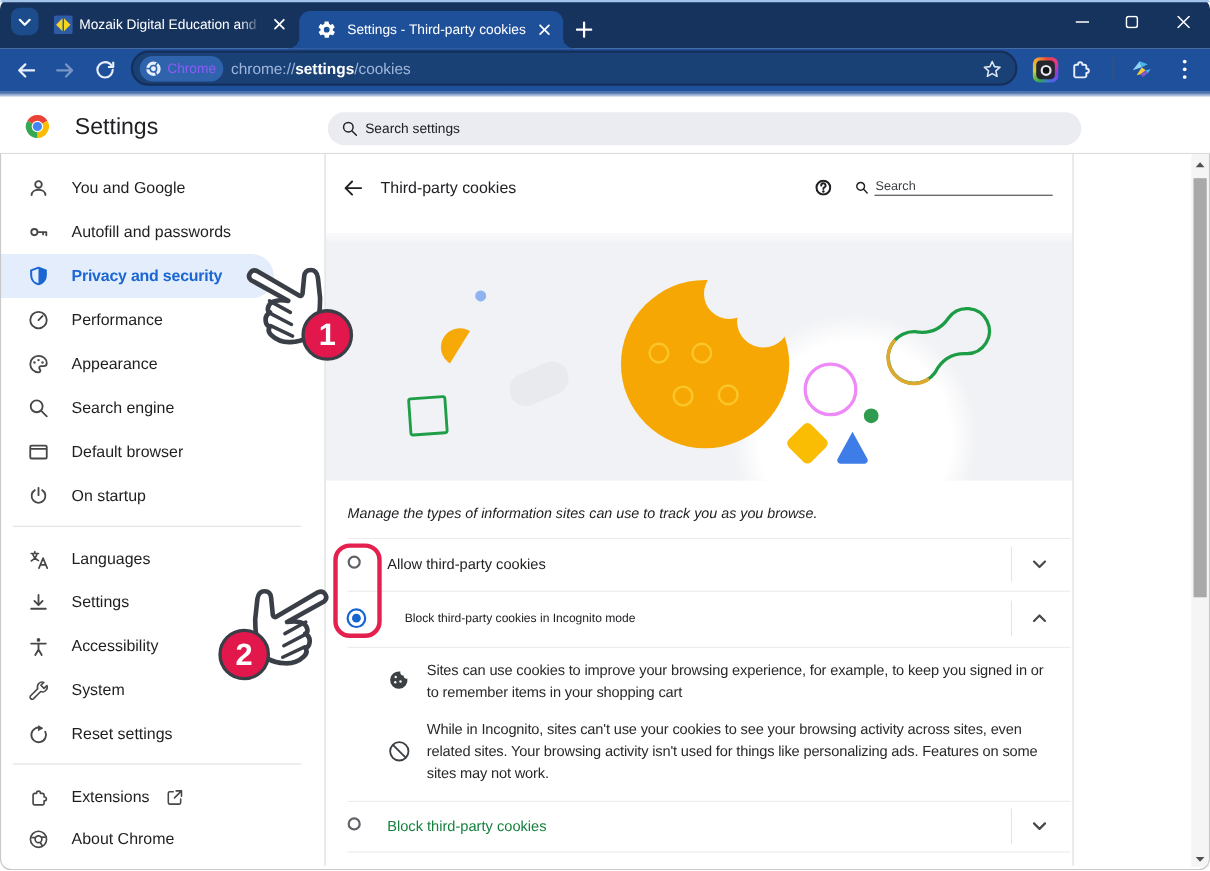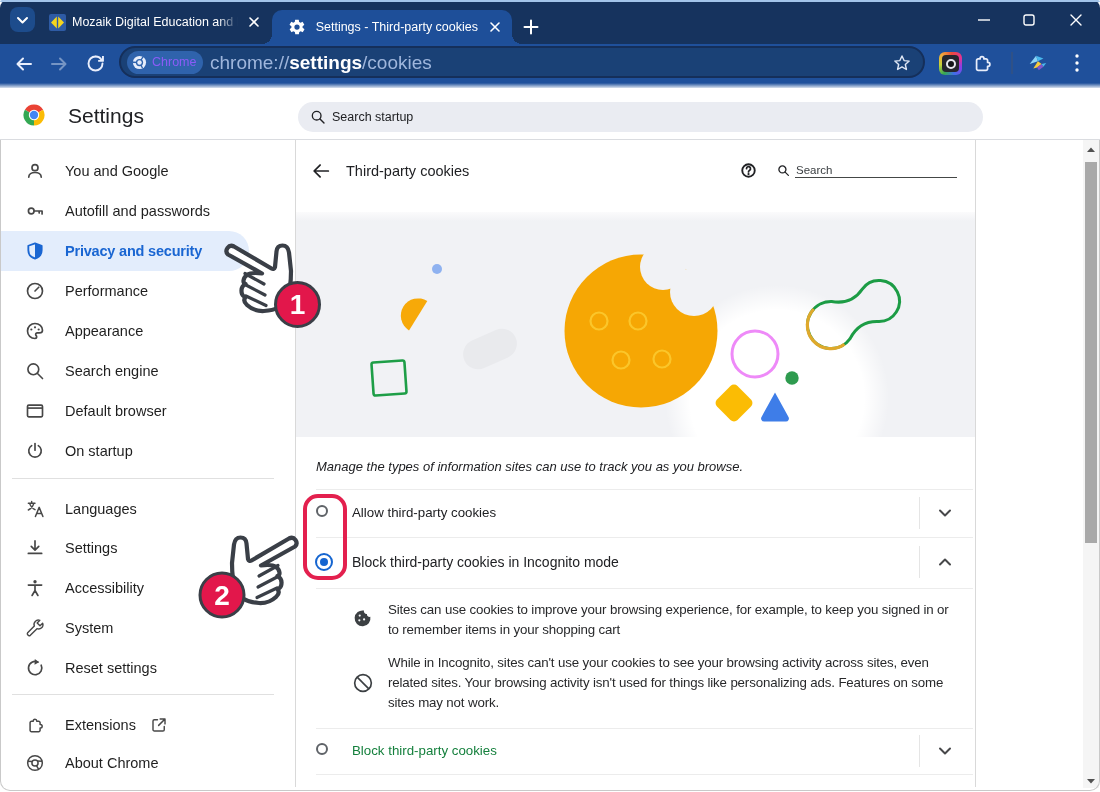--- a/index.html
+++ b/index.html
@@ -77,21 +77,21 @@
     <circle cx="12" cy="12" r="4" fill="#2f63ac"></circle>
     <g stroke="#2f63ac" stroke-width="2.2">
       <path d="M12 12 L12 1.5" transform="rotate(32 12 12)"></path>
       <path d="M12 12 L12 1.5" transform="rotate(152 12 12)"></path>
       <path d="M12 12 L12 1.5" transform="rotate(272 12 12)"></path>
     </g>
     <circle cx="12" cy="12" r="5.8" fill="#2f63ac"></circle>
     <circle cx="12" cy="12" r="3.6" fill="#e8eefb"></circle>
   </svg>
   <div class="abs" style="left:152px;top:55px;font-size:12.5px;font-weight:normal;color:#8b5cf6;line-height:15px;">Chrome</div>
-  <div class="abs" style="left:210px;top:54px;font-size:19px;color:#9fb6dc;line-height:17px;">chrome://<span style="color:#fff;font-weight:bold;">settings</span>/cookies</div>
+  <div class="abs" style="left:210px;top:54px;font-size:14px;color:#9fb6dc;line-height:17px;">chrome://<span style="color:#fff;font-weight:bold;">settings</span>/cookies</div>
 
   <svg class="abs" style="left:892px;top:53px;" width="20" height="20" viewBox="0 0 24 24">
     <path d="M12 3.5 l2.5 5.6 6.1.6 -4.6 4.1 1.3 6 -5.3-3.1 -5.3 3.1 1.3-6 -4.6-4.1 6.1-.6 z" fill="none" stroke="#dfe7f5" stroke-width="1.7" stroke-linejoin="round"></path>
   </svg>
 
   <div class="abs" style="left:939px;top:52px;width:23px;height:23px;border-radius:6px;background:conic-gradient(from -45deg,#f2a93b,#ea4b3a,#e8338c,#8a3ee8,#3e6fe8,#35a852,#c9d23a,#f2a93b);"></div>
   <div class="abs" style="left:942px;top:55px;width:17px;height:17px;border-radius:4px;background:#26262e;"></div>
   <div class="abs" style="left:945.5px;top:58.5px;width:10px;height:10px;border-radius:50%;border:2px solid #e9e9ef;background:#141418;"></div>
 
   <svg class="abs" style="left:971px;top:52px;" width="22" height="22" viewBox="0 0 24 24">
@@ -120,21 +120,21 @@
     <path d="M24 24 L5.8 13.5 A21 21 0 0 1 42.2 13.5 Z" fill="#34a853" transform="rotate(240 24 24)"></path>
     <circle cx="24" cy="24" r="10.4" fill="#fff"></circle>
     <circle cx="24" cy="24" r="8.3" fill="#4285f4"></circle>
   </svg>
   <div class="abs" style="left:68px;top:103px;font-size:21px;color:#202124;line-height:25px;">Settings</div>
   <div class="abs" style="left:298px;top:102px;width:685px;height:30px;border-radius:15px;background:#eaecf2;"></div>
   <svg class="abs" style="left:310px;top:109px;" width="16" height="16" viewBox="0 0 24 24">
     <circle cx="10" cy="10" r="6.5" fill="none" stroke="#202124" stroke-width="2"></circle>
     <path d="M15 15 L21 21" stroke="#202124" stroke-width="2" stroke-linecap="round"></path>
   </svg>
-  <div class="abs" style="left:332px;top:110px;font-size:12.5px;color:#202124;">Search startup</div>
+  <div class="abs" style="left:332px;top:110px;font-size:12.5px;color:#202124;">Search settings</div>
 
   <style>
     .navitem { position:absolute; left:0; width:295px; height:40px; color:#1f1f1f; }
     .navitem .lbl { position:absolute; left:65px; top:0; line-height:40px; font-size:14.5px; }
     .navitem svg { position:absolute; left:25px; top:10px; }
   </style>
   <div class="abs" style="left:0;top:231px;width:249px;height:40px;background:#e3edfc;border-radius:0 20px 20px 0;"></div>
   <div class="navitem" style="top:151px;">
     <svg width="20" height="20" viewBox="0 0 24 24">
         <circle cx="12" cy="8" r="3.6" fill="none" stroke="#474747" stroke-width="2"></circle>
@@ -317,21 +317,21 @@
   <div class="abs" style="left:316px;top:505px;width:12px;height:12px;border:2px solid #5f6368;border-radius:50%;"></div>
   <div class="abs" style="left:352px;top:505px;font-size:13.3px;color:#202124;line-height:16px;">Allow third-party cookies</div>
   <div class="abs" style="left:919px;top:497px;width:1px;height:32px;background:#e5e5e5;"></div>
   <svg class="abs" style="left:938px;top:508px;" width="14" height="10" viewBox="0 0 14 10">
     <path d="M2 2.5 L7 7.5 L12 2.5" stroke="#47484a" stroke-width="2" fill="none" stroke-linecap="round" stroke-linejoin="round"></path>
   </svg>
   <div class="abs" style="left:316px;top:537px;width:657px;height:1px;background:#ececec;"></div>
 
   <div class="abs" style="left:315px;top:553px;width:18px;height:18px;border:2.2px solid #1565d0;border-radius:50%;"></div>
   <div class="abs" style="left:320px;top:558px;width:8px;height:8px;background:#1565d0;border-radius:50%;"></div>
-  <div class="abs" style="left:352px;top:554px;font-size:14px;color:#202124;line-height:16px;">Block third-party cookies in Incognito mode</div>
+  <div class="abs" style="left:368px;top:554px;font-size:11px;color:#202124;line-height:16px;">Block third-party cookies in Incognito mode</div>
   <div class="abs" style="left:919px;top:546px;width:1px;height:32px;background:#e5e5e5;"></div>
   <svg class="abs" style="left:938px;top:557px;" width="14" height="10" viewBox="0 0 14 10">
     <path d="M2 7.5 L7 2.5 L12 7.5" stroke="#47484a" stroke-width="2" fill="none" stroke-linecap="round" stroke-linejoin="round"></path>
   </svg>
   <div class="abs" style="left:316px;top:588px;width:657px;height:1px;background:#ececec;"></div>
 
   <svg class="abs" style="left:353px;top:608px;" width="19" height="19" viewBox="0 0 24 24">
     <path d="M21.9 11.2 a3.3 3.3 0 0 1 -4.3-3.7 3.3 3.3 0 0 1 -3.7-4.3 A 10 10 0 1 0 21.9 11.2 z" fill="#3c4043"></path>
     <circle cx="8.5" cy="9.5" r="1.4" fill="#f4f5f7"></circle>
     <circle cx="14" cy="14.5" r="1.4" fill="#f4f5f7"></circle>

